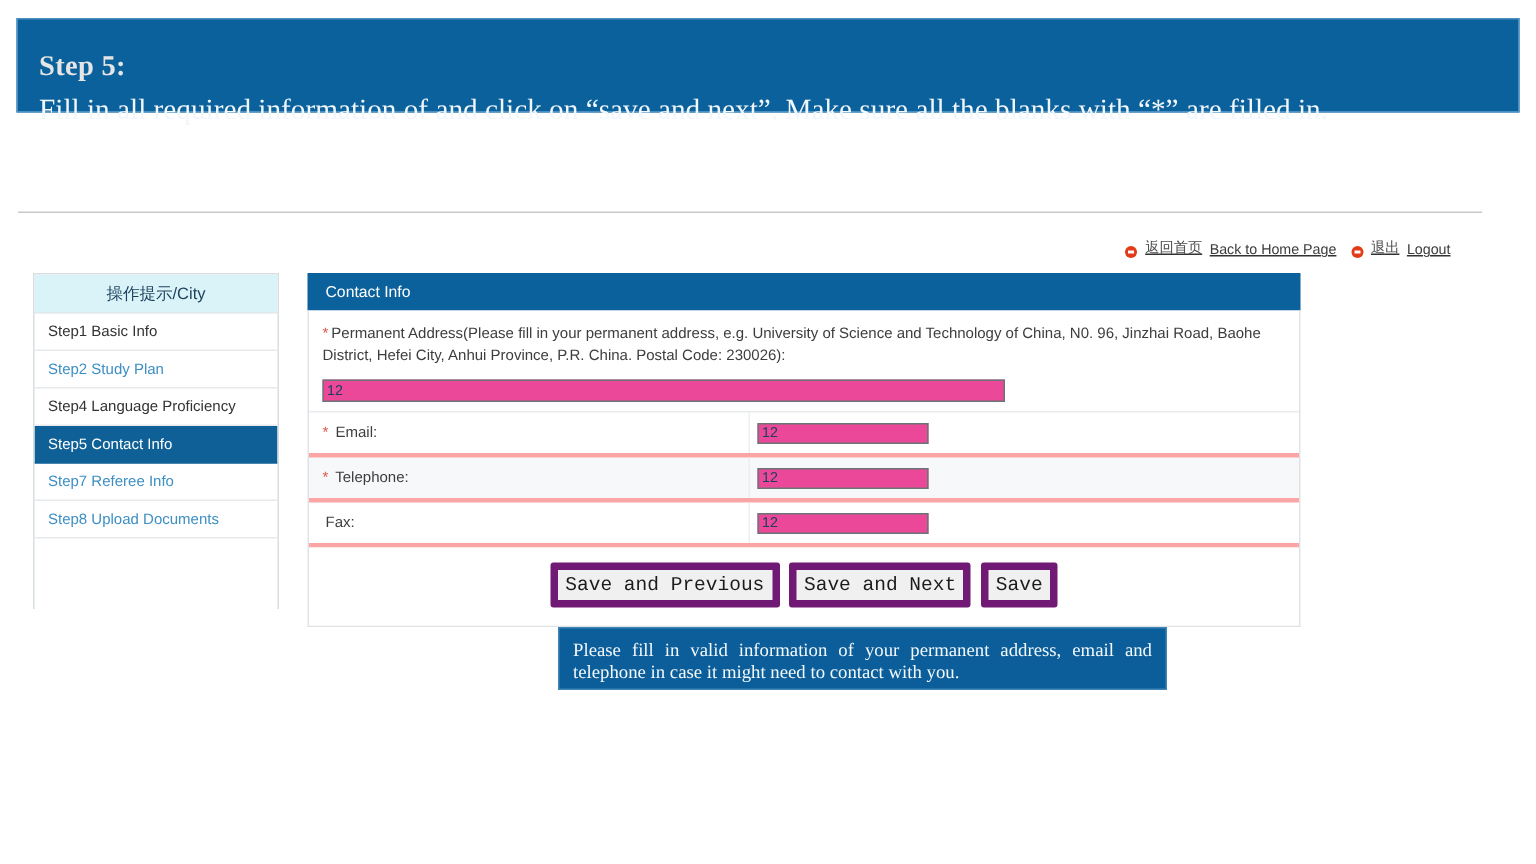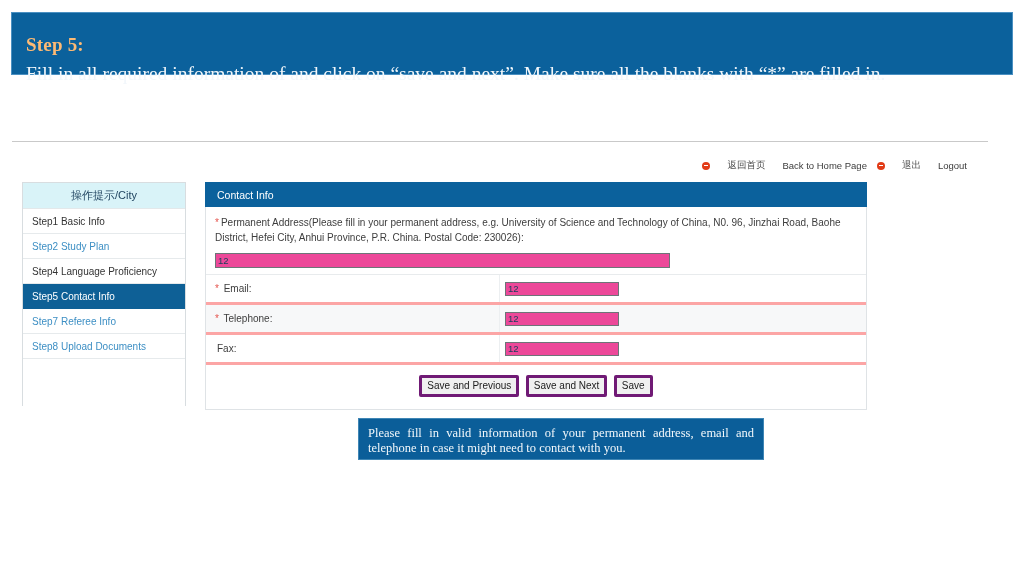--- a/index.html
+++ b/index.html
@@ -24,21 +24,21 @@
     height: 63px;
     background: #0b619c;
     border: 1px solid #4a90c2;
     box-sizing: border-box;
     padding: 0 12px;
   }
   #step-banner .step-label {
     font-family: "Liberation Serif", serif;
     font-weight: bold;
     font-size: 19px;
-    color: #fdba74;
+    color: #e5e5e5;
     line-height: 1.0;
     position: absolute;
     left: 14px;
     top: 22px;
     letter-spacing: 0.2px;
   }
   #step-banner .step-instr {
     font-family: "Liberation Serif", serif;
     font-size: 19.5px;
     color: #f2f7fb;
@@ -65,23 +65,24 @@
     top: 159px;
     display: flex;
     align-items: center;
     gap: 10px;
     font-size: 9.5px;
     color: #333;
     white-space: nowrap;
   }
   #top-links .tl {
     display: flex;
-    align-items: center;
-    gap: 17px;
+    align-items: flex-end;
+    gap: 5px;
     cursor: pointer;
+    text-decoration: underline;
   }
   #top-links .bullet {
     width: 8px;
     height: 8px;
     border-radius: 50%;
     background: #e23b17;
     position: relative;
     display: inline-block;
     flex: none;
   }
@@ -216,35 +217,35 @@
   table.frm td.val { padding-left: 5px; }
   table.frm tr.alt td { background: #f7f8f9; }
 
   .btn-row {
     text-align: center;
     padding: 10px 0 12px 0;
     background: #fff;
   }
   .btn {
     display: inline-block;
-    font-family: Liberation Sans, sans-serif;
-    font-size: 10px;
+    font-family: Liberation Mono, monospace;
+    font-size: 13px;
     color: #1b1b1b;
     background: #f0f0f0;
-    border: 3px solid #701a75;
+    border: 5px solid #701a75;
     border-radius: 2px;
     padding: 2px 5px 3px 5px;
     margin: 0 1px;
     cursor: pointer;
   }
 
   
   #callout {
     position: absolute;
-    left: 358px;
+    left: 372px;
     top: 418px;
     width: 406px;
     height: 42px;
     background: #0b5e99;
     border: 1px solid #3f86b5;
     box-sizing: border-box;
     padding: 7px 9px 0 9px;
   }
   #callout p {
     margin: 0;

